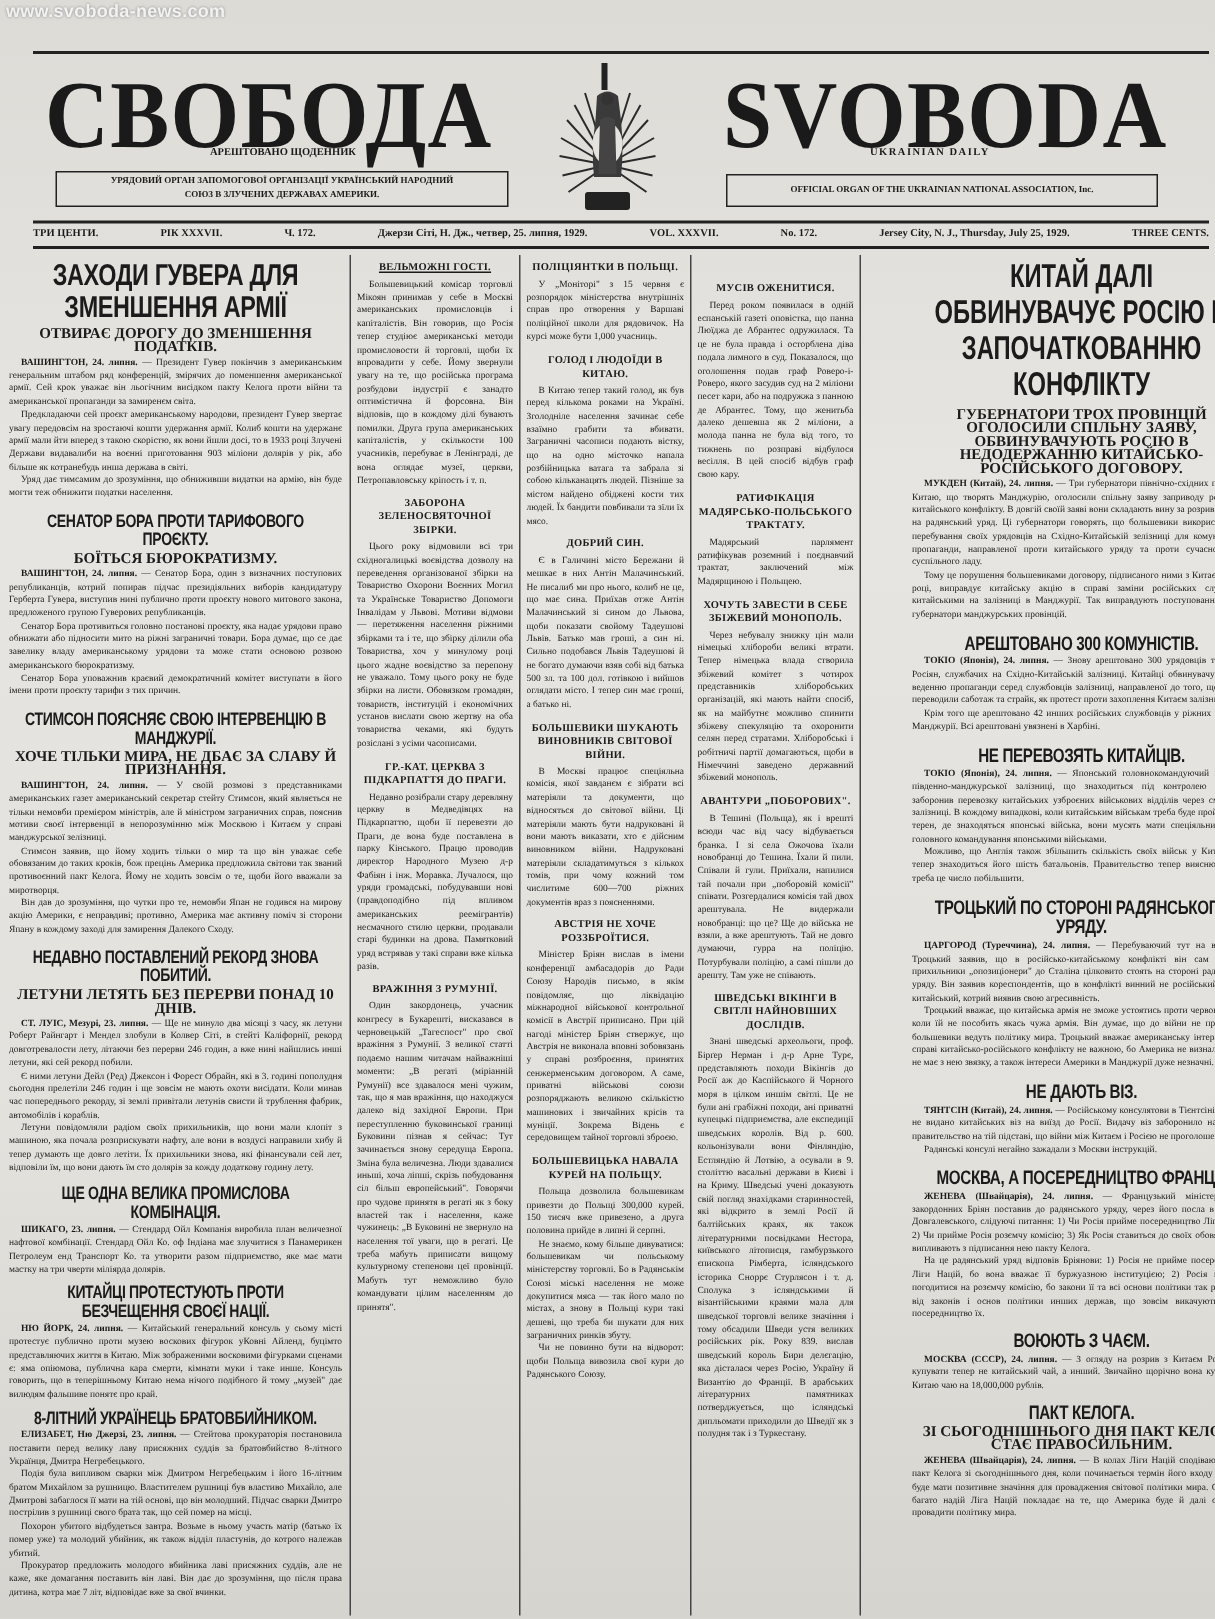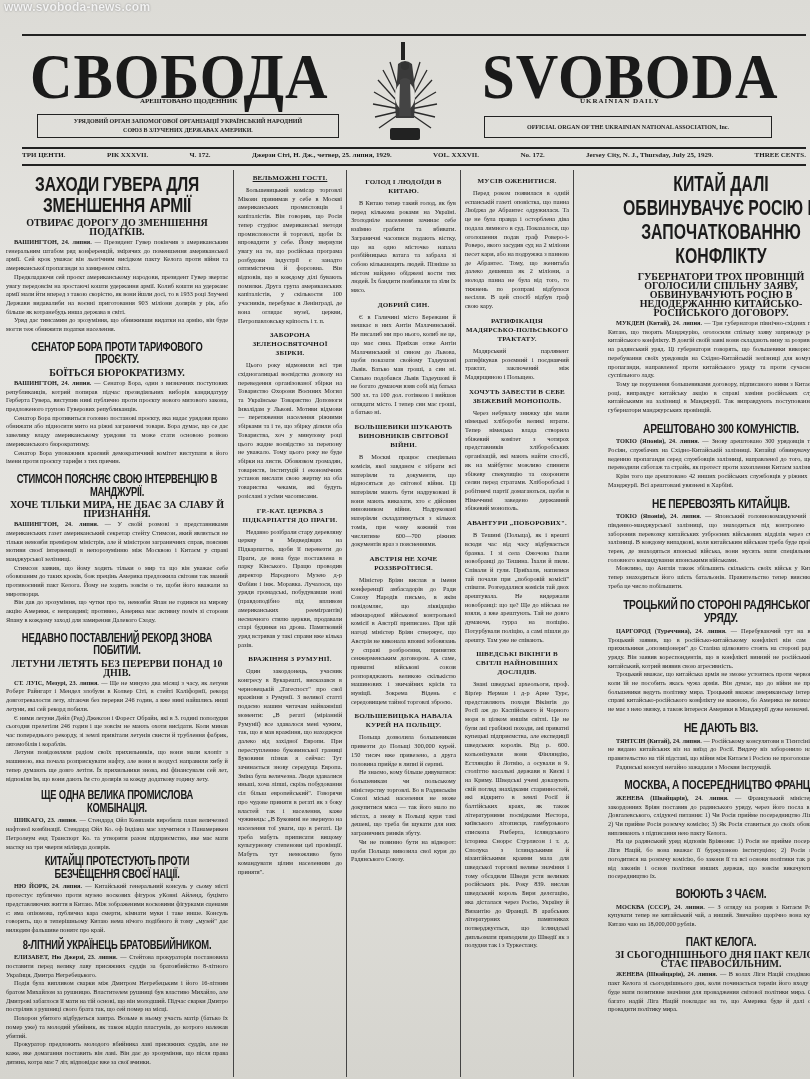--- a/index.html
+++ b/index.html
@@ -145,20 +145,24 @@
       <p>Недавно розібрали стару деревляну церкву в Медведівцях на Підкарпаттю, щоби її перевезти до Праги, де вона буде поставлена в парку Кінського. Працю проводив директор Народного Музею д-р Фабіян і інж. Моравка. Лучалося, що уряди громадські, побудувавши нові (правдоподібно під впливом американських реемігрантів) несмачного стилю церкви, продавали старі будинки на дрова. Памятковий уряд встрявав у такі справи вже кілька разів.</p>
     </div>
     <div>
       <div class="h-sm">ВРАЖІННЯ З РУМУНІЇ.</div>
       <p>Один закордонець, учасник конгресу в Букарешті, висказався в черновецькій „Тагеспост" про свої вражіння з Румунії. З великої статті подаємо нашим читачам найважніші моменти: „В регаті (міріанній Румунії) все здавалося мені чужим, так, що я мав вражіння, що находжуся далеко від західної Европи. При переступленню буковинської границі Буковини пізнав я сейчас: Тут зачинається знову середуща Европа. Зміна була величезна. Люди здавалися иньші, хоча ліпші, скрізь побудовання сіл більш европейський". Говорячи про чудове принятя в регаті як з боку властей так і населення, каже чужинець: „В Буковині не звернуло на населення тої уваги, що в регаті. Це треба мабуть приписати вищому культурному степенови цеї провінції. Мабуть тут неможливо було командувати цілим населенням до принятя".</p>
     </div>
   </div>
 
   <div class="col" style="left:351px;width:105px;height:905px;">
     <div>
+      <div class="h-sm" style="margin-top:2px;">ПОЛІЦІЯНТКИ В ПОЛЬЩІ.</div>
+      <p>У „Моніторі" з 15 червня є розпорядок міністерства внутрішніх справ про отворення у Варшаві поліційної школи для рядовичок. На курсі може бути 1,000 учасниць.</p>
+    </div>
+    <div>
       <div class="h-sm">ГОЛОД І ЛЮДОЇДИ В КИТАЮ.</div>
       <p>В Китаю тепер такий голод, як був перед кількома роками на Україні. Зголодніле населення зачинає себе взаїмно грабити та вбивати. Заграничні часописи подають вістку, що на одно місточко напала розбійницька ватага та забрала зі собою кільканацять людей. Пізніше за містом найдено обіджені кости тих людей. Їх бандити повбивали та зїли їх мясо.</p>
     </div>
     <div>
       <div class="h-sm">ДОБРИЙ СИН.</div>
       <p>Є в Галичині місто Бережани й мешкає в них Антін Малачинський. Не писалиб ми про нього, колиб не це, що має сина. Приїхав отже Антін Малачинський зі сином до Львова, щоби показати свойому Тадеушові Львів. Батько мав гроші, а син ні. Сильно подобався Львів Тадеушові й не богато думаючи взяв собі від батька 500 зл. та 100 дол. готівкою і вийшов оглядати місто. І тепер син має гроші, а батько ні.</p>
     </div>
     <div>
       <div class="h-sm">БОЛЬШЕВИКИ ШУКАЮТЬ ВИНОВНИКІВ СВІТОВОЇ ВІЙНИ.</div>
       <p>В Москві працює спеціяльна комісія, якої завданєм є зібрати всі матеріяли та документи, що відносяться до світової війни. Ці матеріяли мають бути надруковані й вони мають виказати, хто є дійсним виновником війни. Надруковані матеріяли складатимуться з кількох томів, при чому кожний том числитиме 600—700 ріжних документів враз з поясненнями.</p>
@@ -170,21 +174,21 @@
     <div>
       <div class="h-sm">БОЛЬШЕВИЦЬКА НАВАЛА КУРЕЙ НА ПОЛЬЩУ.</div>
       <p>Польща дозволила большевикам привезти до Польщі 300,000 курей. 150 тисяч вже привезено, а друга половина прийде в липні й серпні.</p>
       <p>Не знаємо, кому більше дивуватися: большевикам чи польському міністерству торговлі. Бо в Радянськім Союзі міські населення не може докупитися мяса — так його мало по містах, а знову в Польщі кури такі дешеві, що треба би шукати для них заграничних ринків збуту.</p>
       <p>Чи не повинно бути на відворот: щоби Польща вивозила свої кури до Радянського Союзу.</p>
     </div>
   </div>
 
   <div class="col" style="left:465px;width:104px;height:905px;">
     <div>
-      <div class="h-sm" style="margin-top:5px;">МУСІВ ОЖЕНИТИСЯ.</div>
+      <div class="h-sm" style="margin-top:16px;">МУСІВ ОЖЕНИТИСЯ.</div>
       <p>Перед роком появилася в одній еспанській газеті оповістка, що панна Люїджа де Абрантес одружилася. Та це не була правда і осторблена діва подала лимного в суд. Показалося, що оголошення подав граф Роверо-і-Роверо, якого засудив суд на 2 міліони песет кари, або на подружжа з панною де Абрантес. Тому, що женитьба далеко дешевша як 2 міліони, а молода панна не була від того, то тижнень по розправі відбулося весілля. В цей спосіб відбув граф свою кару.</p>
     </div>
     <div>
       <div class="h-sm">РАТИФІКАЦІЯ МАДЯРСЬКО-ПОЛЬСЬКОГО ТРАКТАТУ.</div>
       <p>Мадярський парлямент ратифікував розємний і поєднавчий трактат, заключений між Мадярщиною і Польщею.</p>
     </div>
     <div>
       <div class="h-sm">ХОЧУТЬ ЗАВЕСТИ В СЕБЕ ЗБІЖЕВИЙ МОНОПОЛЬ.</div>
       <p>Через небувалу зниж­ку цін мали німецькі хлібороби великі втрати. Тепер німецька влада створила збіжевий комітет з чотирох представників хліборобських організацій, які мають найти спосіб, як на майбутнє можливо спинити збіжеву спекуляцію та охоронити селян перед стратами. Хліборобські і робітничі партії домагаються, щоби в Німеччині заведено державний збіжевий монополь.</p>
     </div>

